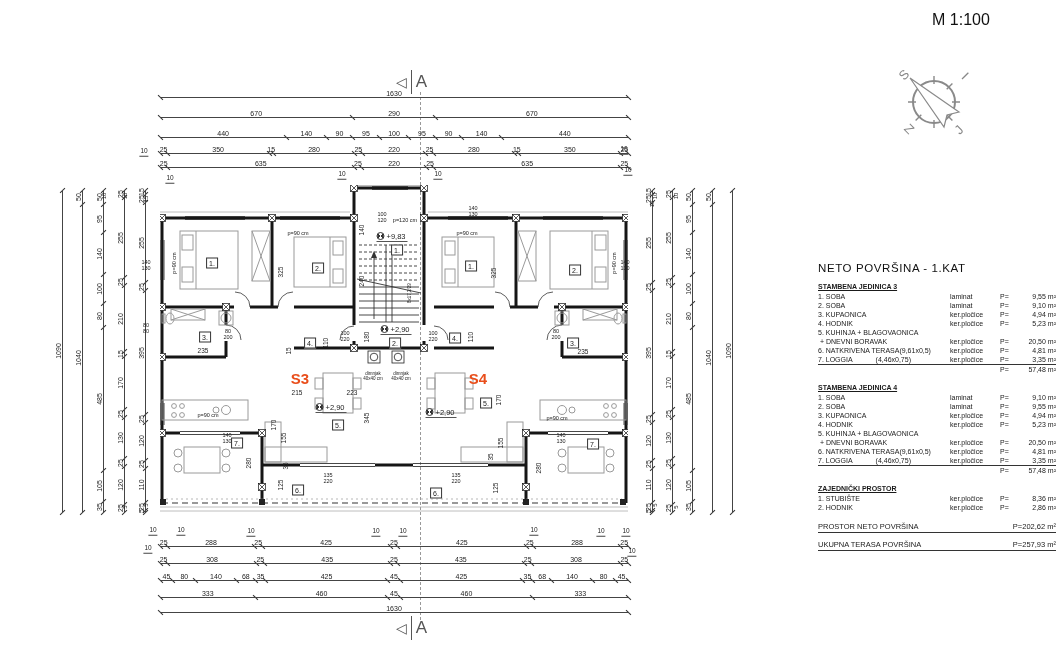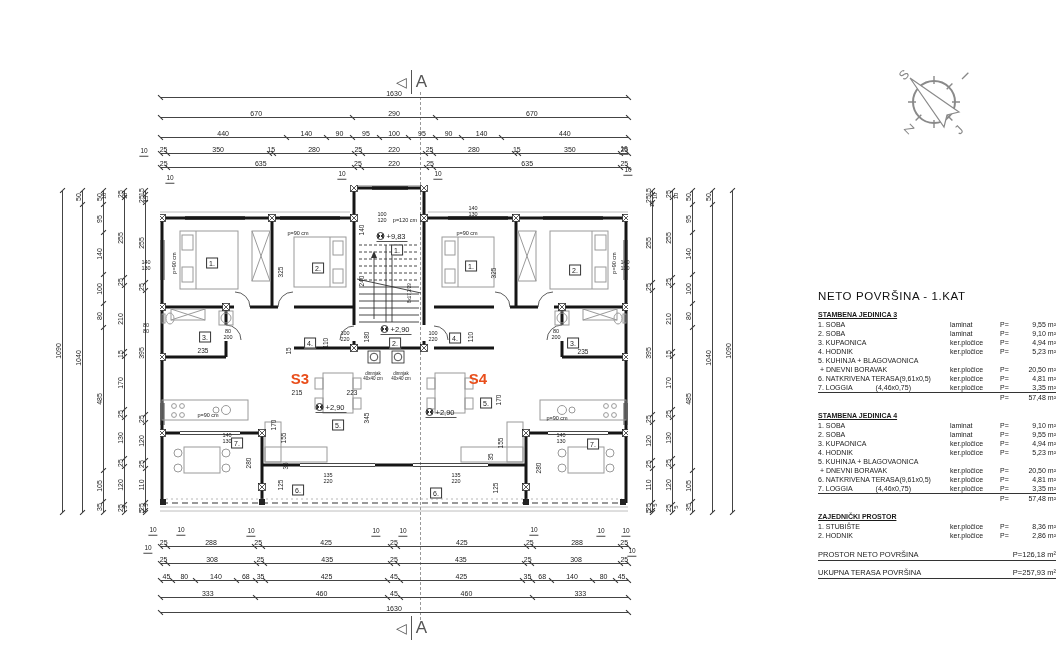--- a/index.html
+++ b/index.html
@@ -5,21 +5,21 @@
   html,body{margin:0;padding:0;background:#fff;}
   .sheet{position:relative;width:1056px;height:648px;background:#fff;overflow:hidden;
          font-family:"Liberation Sans",sans-serif;color:#1a1a1a;}
   
   .titleblock{position:absolute;left:868px;top:8px;width:186px;text-align:center;}
   .title-l1{font-size:21px;letter-spacing:.5px;color:#111;}
   .title-l2{font-size:16px;margin-top:3px;color:#111;}
   
   .compass{position:absolute;left:898px;top:66px;}
   
-  .areatable{position:absolute;left:818px;top:262px;width:238px;margin-top:28px;}
+  .areatable{position:absolute;left:818px;top:262px;width:238px;}
   .at-head{font-size:11.5px;letter-spacing:.6px;margin-bottom:4px;color:#111;}
   .sec-title{font-size:7px;font-weight:bold;text-decoration:underline;margin:9px 0 2px;}
   .trow{display:flex;font-size:7px;line-height:9px;}
   .trow.u{border-bottom:1px solid #333;}
   .tn{flex:1;white-space:pre;}
   .tf{width:50px;}
   .tp{width:14px;}
   .tv{width:42px;text-align:right;}
   .sumrow{display:flex;font-size:7px;line-height:10px;}
   .total-row{display:flex;font-size:7.5px;border-bottom:1px solid #333;margin-top:7px;padding-bottom:1px;}
@@ -67,20 +67,21 @@
   .secmark .lab{font-size:17px;}
   .secline{position:absolute;left:420px;top:92px;height:528px;width:0;border-left:1px dashed #999;}
   .planwrap{position:absolute;left:160px;top:185px;}
 </style>
 </head>
 <body>
 
 <div class="sheet">
 
   <div class="titleblock">
+    <div class="title-l2">M 1:100</div>
   </div>
 
   <svg class="compass" width="72" height="72" viewBox="-36 -36 72 72">
     <g stroke="#8a8a8a" fill="none" stroke-width="2">
       <circle cx="0" cy="0" r="21"></circle>
       <g stroke-width="1.4">
         <path d="M0,-26 V-18 M0,26 V18 M-26,0 H-18 M26,0 H18
                  M-18.4,-18.4 L-12.7,-12.7 M18.4,18.4 L12.7,12.7 M-18.4,18.4 L-12.7,12.7 M18.4,-18.4 L12.7,-12.7"></path>
       </g>
       <path stroke-width="1.2" fill="#fff" d="M-24,-24 L25,10 L13,13 L10,25 Z"></path>
@@ -215,21 +216,21 @@
         </div>
         <div class="trow">
           <span class="tn">2. HODNIK</span>
           <span class="tf">ker.pločice</span>
           <span class="tp">P=</span>
           <span class="tv">2,86 m²</span>
         </div>
         <div style="margin-top: 10px;">
           <div class="total-row">
             <span class="tl">PROSTOR NETO POVRŠINA</span>
-            <span>P=126,18 m²</span>
+            <span>P=202,62 m²</span>
           </div>
           <div class="total-row">
             <span class="tl">UKUPNA TERASA POVRŠINA</span>
             <span>P=257,93 m²</span>
           </div>
         </div>
       </div>
   </div>
 
   <div class="secline"></div>

